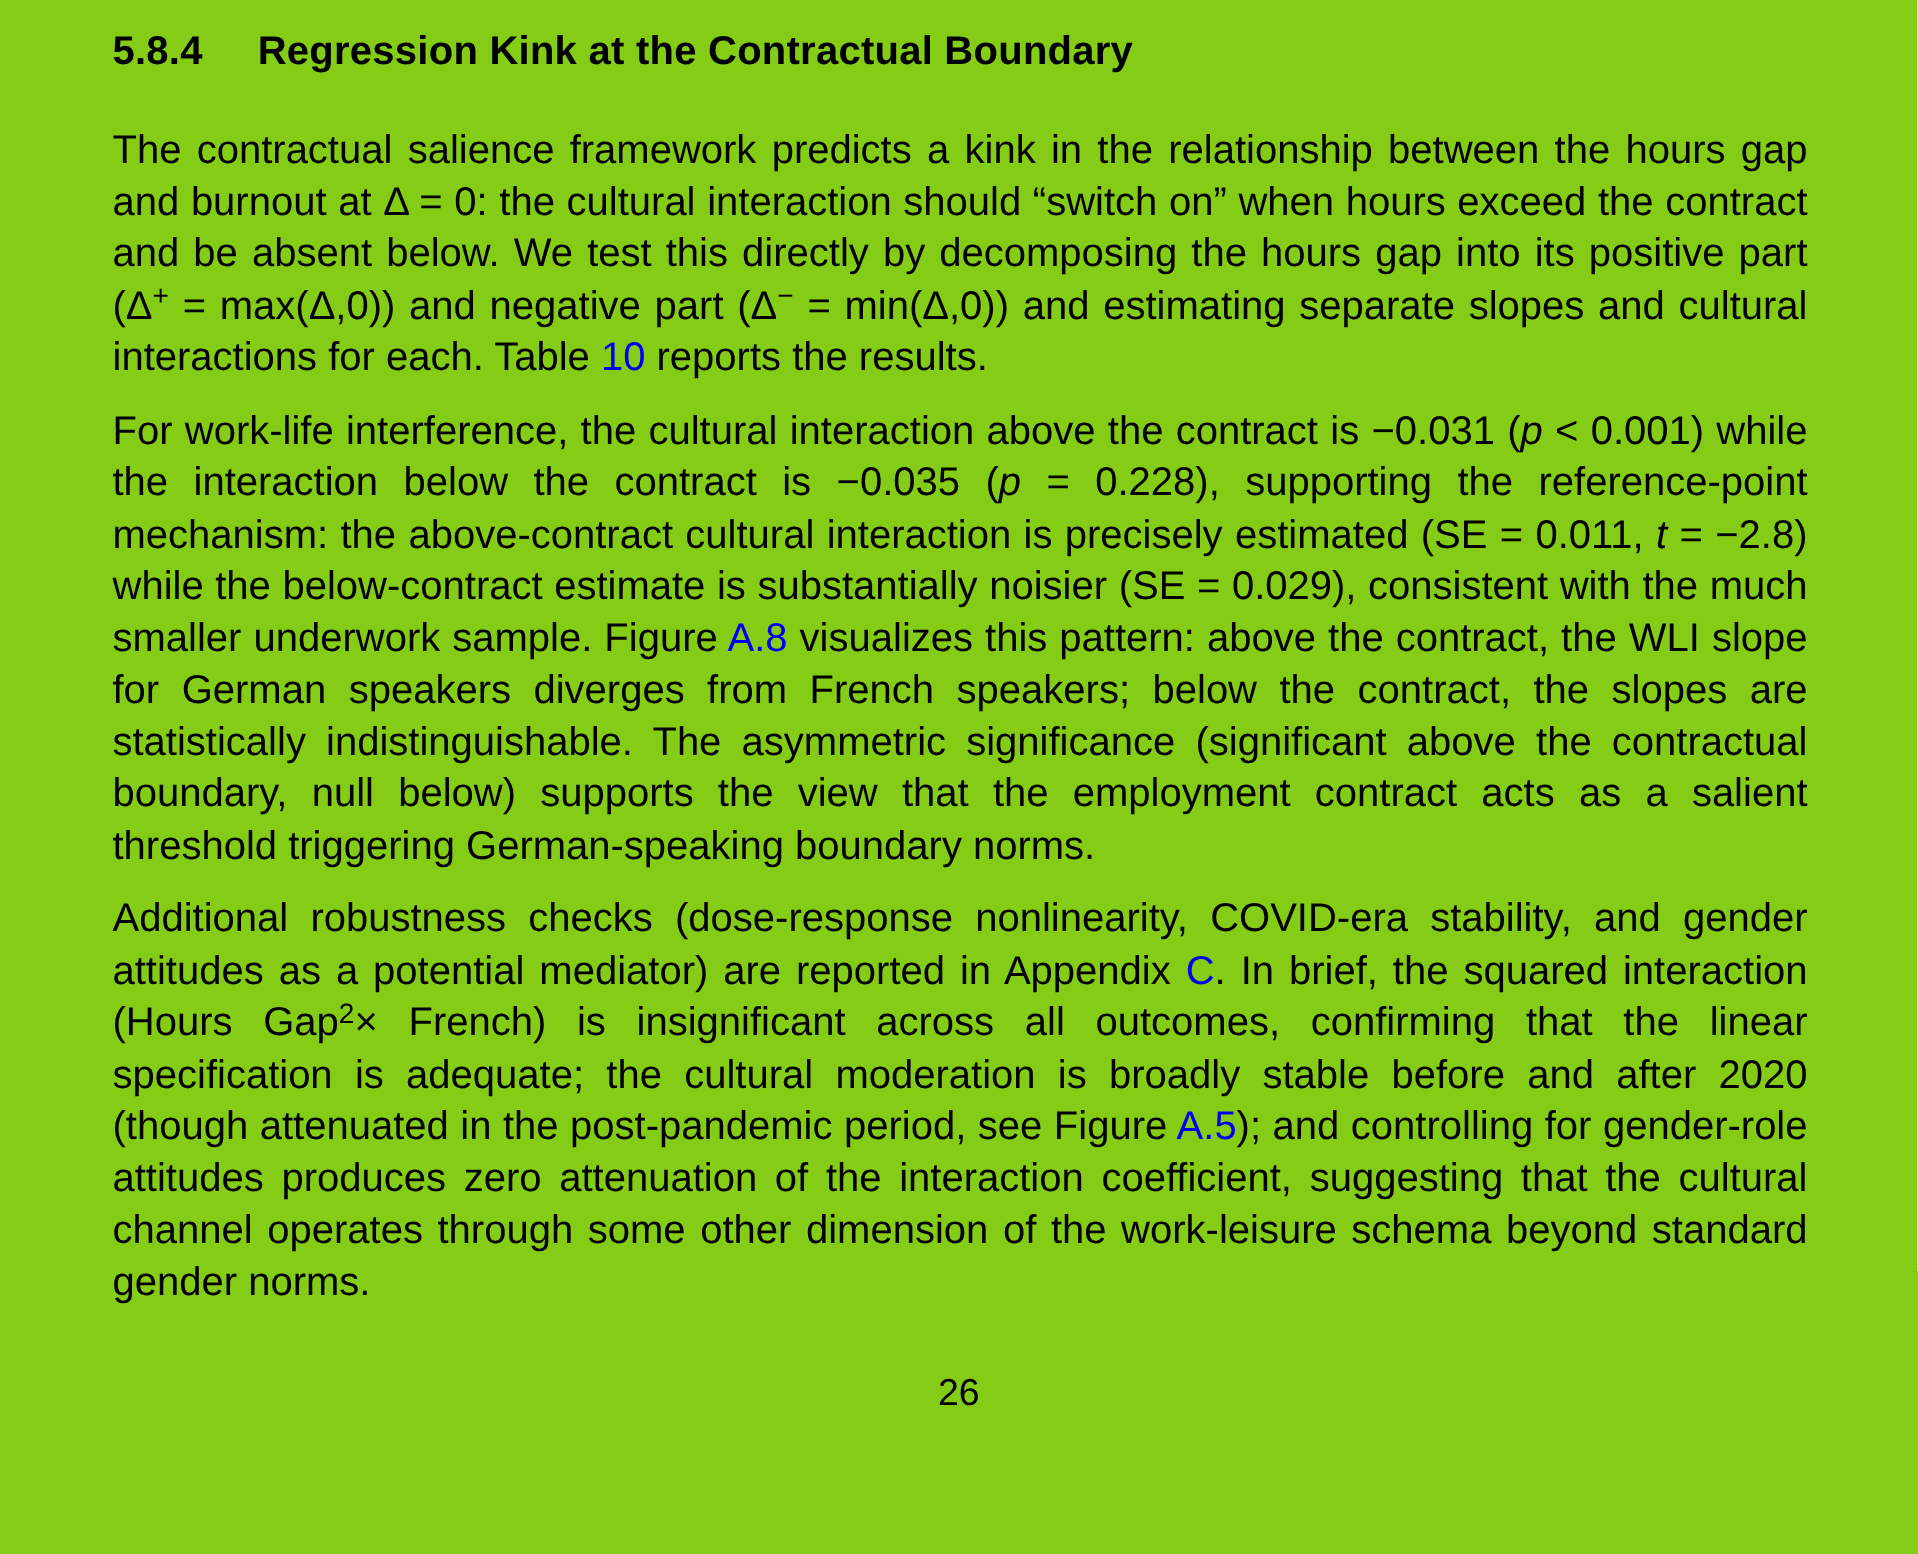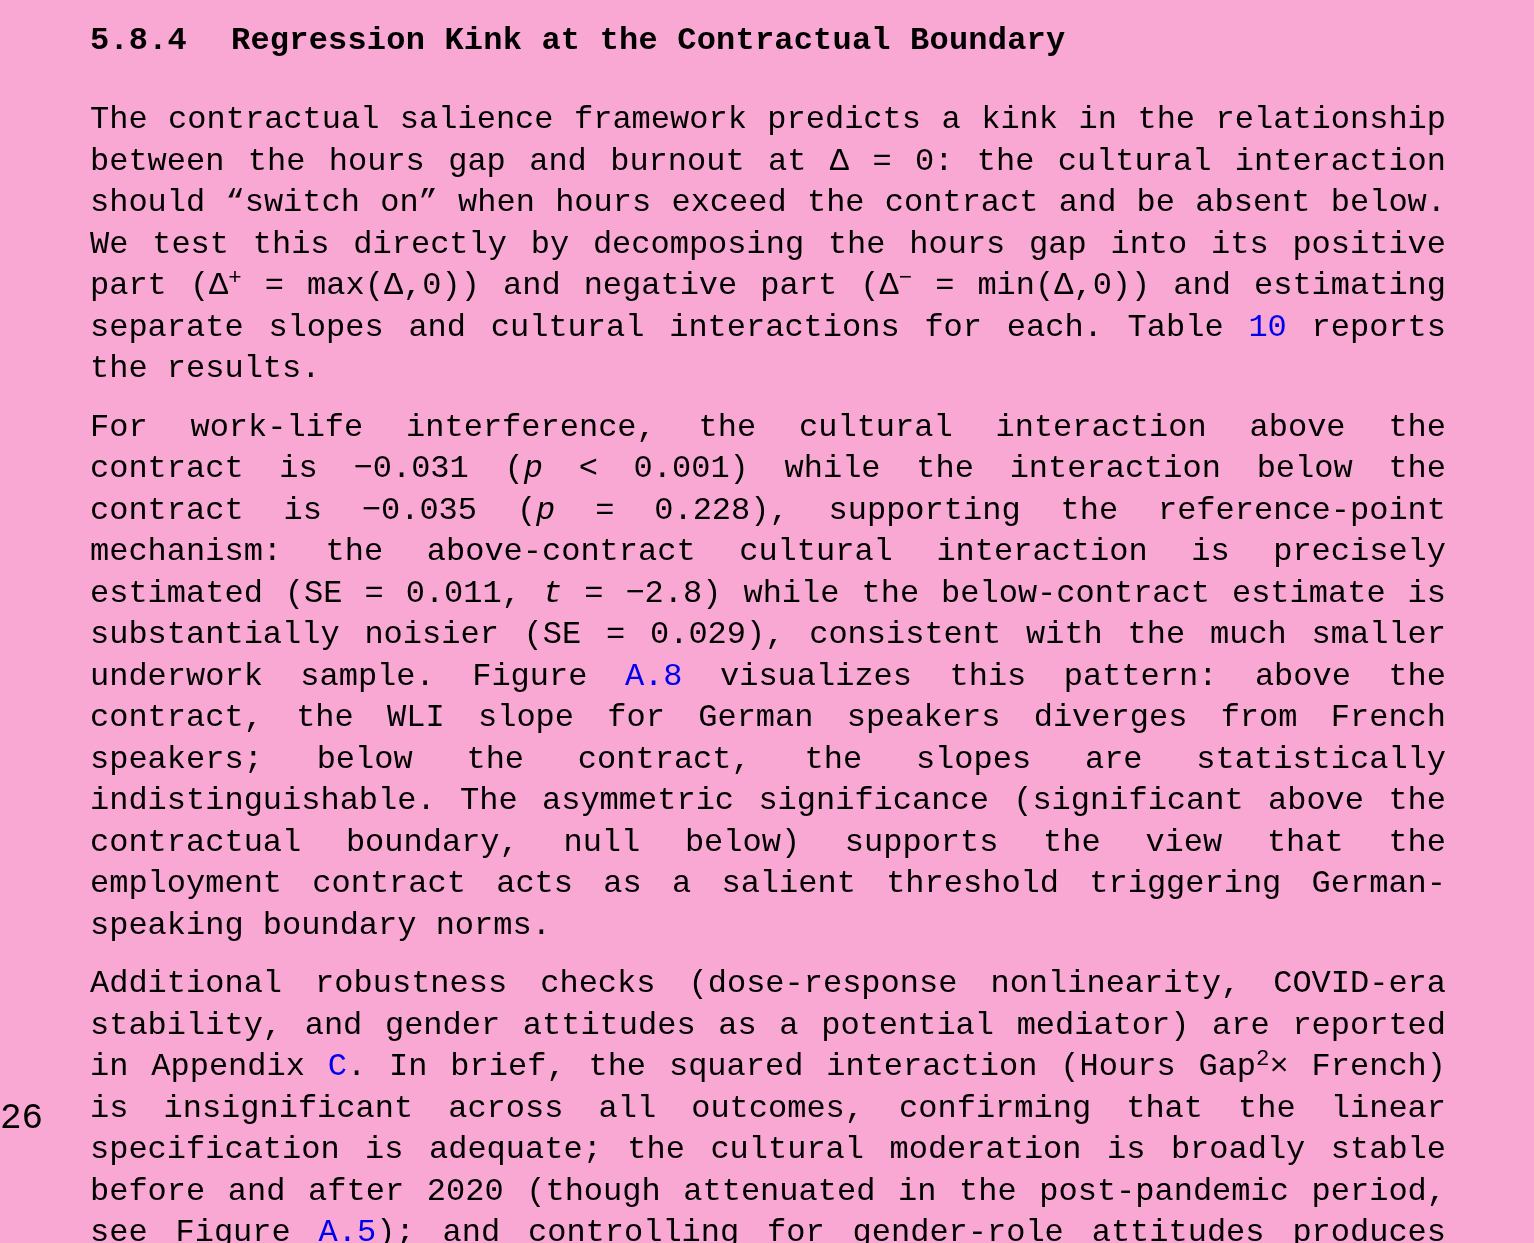--- a/index.html
+++ b/index.html
@@ -2,23 +2,23 @@
 <html style="--link-color: #0000EE;"><head>
 <meta charset="utf-8">
 <style>
   :root { --link-color: #0000EE; }
   * { margin: 0; padding: 0; box-sizing: border-box; }
   html, body { background: #ffffff; }
   .page {
     position: relative;
     width: 1534px;
     height: 1243px;
-    background: #f9a8d4;
+    background: #84cc16;
     color: #000000;
-    font-family: Liberation Mono, monospace;
+    font-family: Liberation Sans, sans-serif;
     overflow: hidden;
   }
   .content {
     position: absolute;
     left: 90px;
     top: 22px;
     width: 1356px;
   }
   .heading {
     font-size: 32px;
@@ -41,22 +41,22 @@
     line-height: 0;
     vertical-align: baseline;
     position: relative;
     top: -0.45em;
   }
   .page-number {
     position: absolute;
     left: 0;
     right: 0;
     top: 1098px;
-    text-align: left;
-    font-size: 36px;
+    text-align: center;
+    font-size: 30px;
   }
 </style>
 </head>
 <body>
 
 <div class="page">
   <div class="content">
     <h2 class="heading">
       <span class="sec-num">5.8.4</span><span class="sec-title">Regression Kink at the Contractual Boundary</span>
     </h2>

